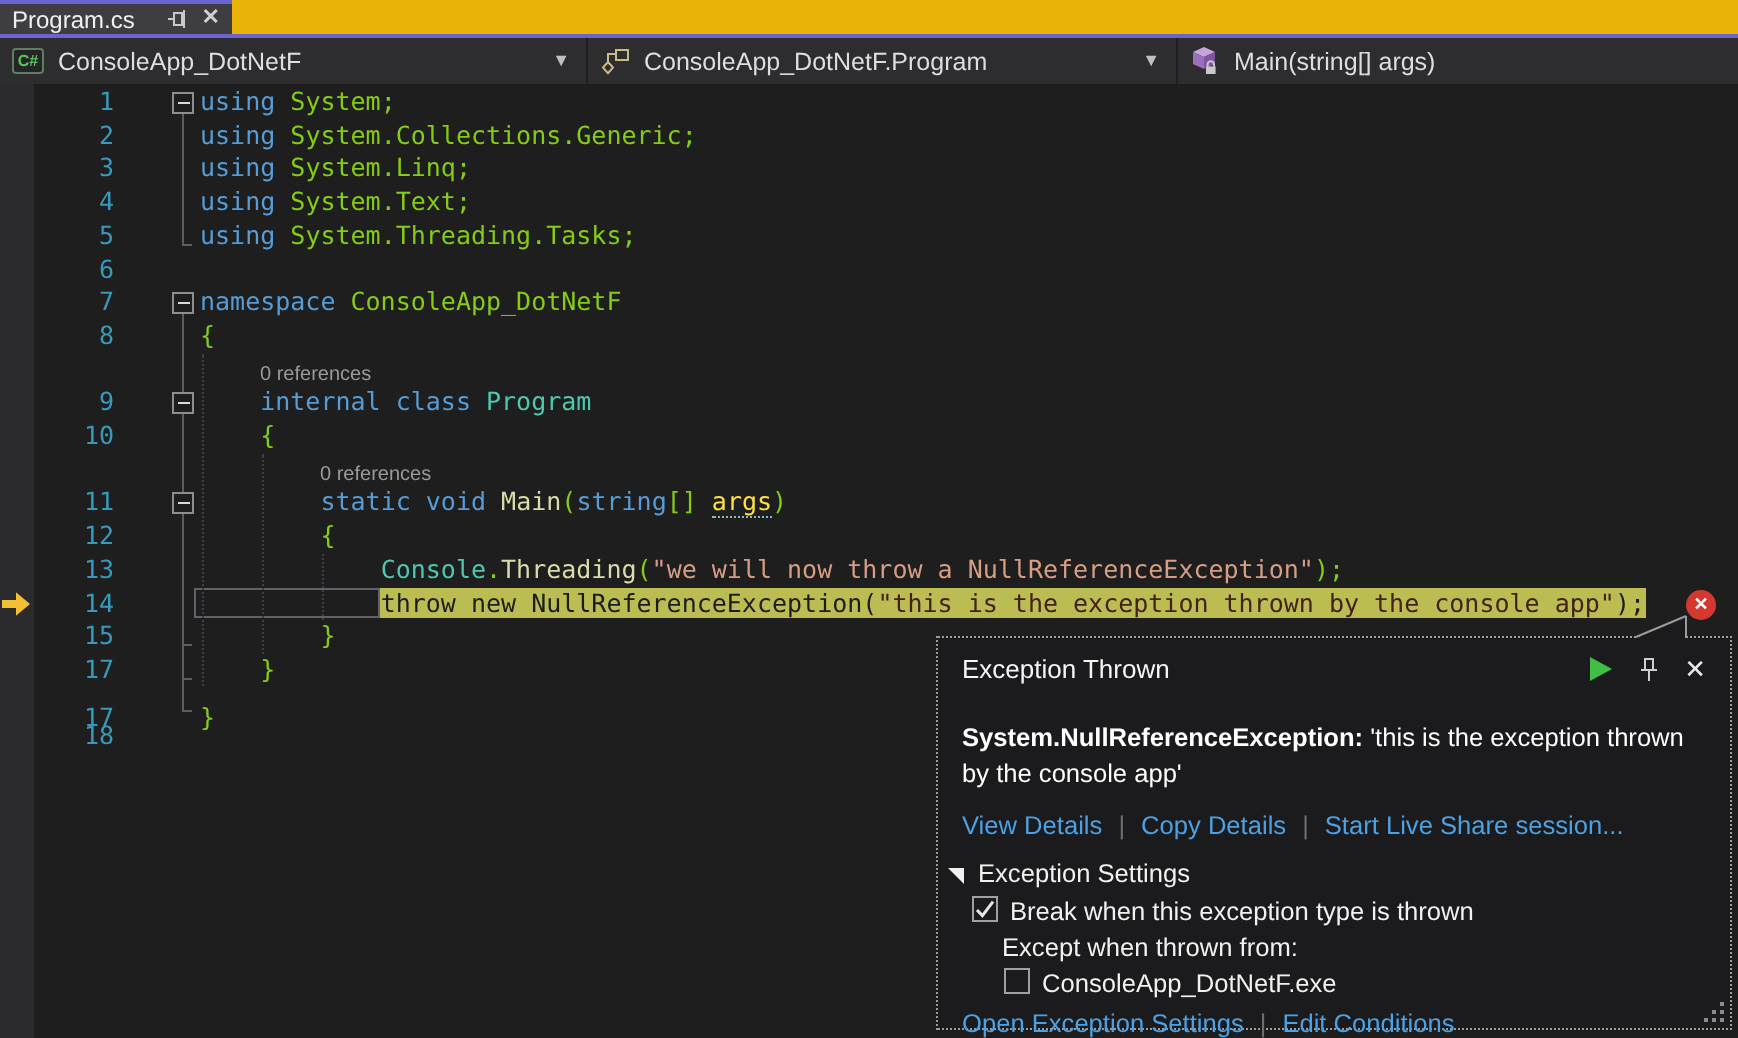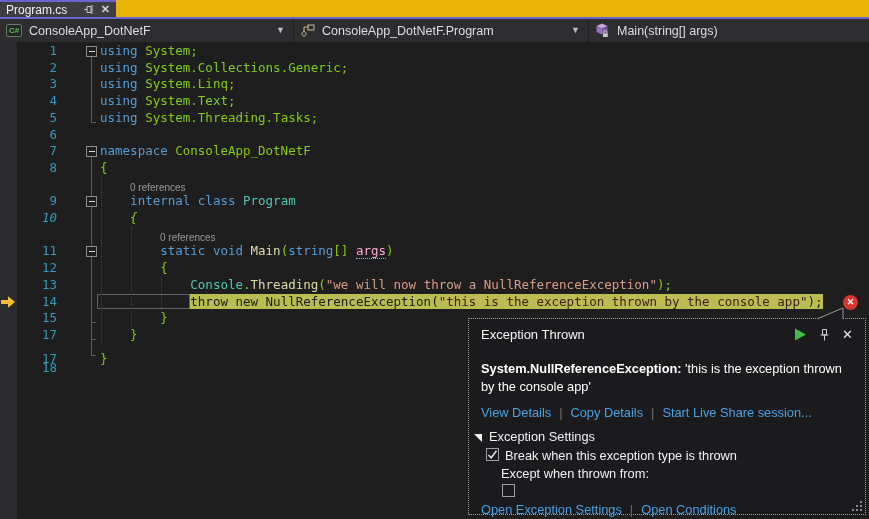--- a/index.html
+++ b/index.html
@@ -27,21 +27,21 @@
           font-size:8px;font-weight:bold;line-height:11px;text-align:center;box-sizing:border-box;background:#252526}
 
   
   .editor{position:absolute;top:42px;left:0;right:0;bottom:0;background:#1E1E1E}
   .gutter{position:absolute;left:0;top:0;width:17px;height:100%;background:#2B2B2D}
   .row{position:absolute;left:0;width:100%;height:16.7px;font-family:"DejaVu Sans Mono",monospace;
        font-size:12.5px;line-height:16.7px}
   .num{position:absolute;left:0;top:0;width:57px;text-align:right;color:var(--lineno)}
   .code{position:absolute;left:100px;top:0;white-space:pre}
   .tok-k{color:#569CD6}.tok-d{color:#84cc16}.tok-t{color:#4EC9B0}.tok-m{color:#DCDCAA}.tok-s{color:#D69D85}
-  .tok-u{color:#f9a8d4;border-bottom:1px dotted #8FB8B8}
+  .tok-u{color:#fde047;border-bottom:1px dotted #8FB8B8}
   .lens{position:absolute;top:3px;color:#9A9A9A;font-family:"Liberation Sans",sans-serif;font-size:10px}
   .fold{position:absolute;left:86px;top:3px;width:11px;height:11px;border:1px solid #8E8E8E;
         box-sizing:border-box;background:#1E1E1E;z-index:3}
   .fold::after{content:"";position:absolute;left:1.5px;right:1.5px;top:3.8px;border-top:1px solid #DADADA}
   .exc-hl{background:var(--exc-bg)}
   .exc-hl .tok-k,.exc-hl .tok-d,.exc-hl .tok-t,.exc-hl .tok-m{color:#1C1C1C}
   .exc-hl .tok-s{color:#43201A}
   .indent-box{position:absolute;left:97px;top:0.5px;width:93px;height:15px;border:1px solid #62626A;box-sizing:border-box}
   .err-icon{position:absolute;left:843px;top:1px;width:15px;height:15px;border-radius:50%;background:var(--err);
             color:#fff;font-size:9px;line-height:15px;text-align:center;font-weight:bold;
@@ -172,21 +172,21 @@
         <span class="code"><span class="tok-d">{</span></span>
       </div>
       <div class="row" style="top: 134.6px;">
         <span class="lens" style="left: 130px;">0 references</span>
       </div>
       <div class="row" style="top: 151.3px;">
         <span class="num">9</span>
         <span class="fold"></span>
         <span class="code"><span class="tok-d">    </span><span class="tok-k">internal class</span><span class="tok-d"> </span><span class="tok-t">Program</span></span>
       </div>
-      <div class="row" style="top: 168px; font-style: italic;">
+      <div class="row" style="top: 168px;">
         <span class="num">10</span>
         <span class="code"><span class="tok-d">    {</span></span>
       </div>
       <div class="row" style="top: 184.7px;">
         <span class="lens" style="left: 160px;">0 references</span>
       </div>
       <div class="row" style="top: 201.4px;">
         <span class="num">11</span>
         <span class="fold"></span>
         <span class="code"><span class="tok-d">        </span><span class="tok-k">static void</span><span class="tok-d"> </span><span class="tok-m">Main</span><span class="tok-d">(</span><span class="tok-k">string</span><span class="tok-d">[] </span><span class="tok-u">args</span><span class="tok-d">)</span></span>
@@ -264,22 +264,23 @@
       <span class="cb" id="cb-break">
           <svg width="11" height="11" viewBox="0 0 11 11" style="position:absolute;left:0;top:0">
             <polyline points="1.5,6 4.2,8.8 9.5,1.8" stroke="#E6E6E6" stroke-width="1.5" fill="none"></polyline>
           </svg>
         </span>
       <span>Break when this exception type is thrown</span>
     </div>
     <div class="except">Except when thrown from:</div>
     <div class="cb-row second">
       <span class="cb" id="cb-module"></span>
-    </div>
-    <div class="p-blinks" id="pblinks"><span class="plink">Open Exception Settings</span><span class="psep">|</span><span class="plink">Open Conditions</span></div>
+      <span>ConsoleApp_DotNetF.exe</span>
+    </div>
+    <div class="p-blinks" id="pblinks"><span class="plink">Open Exception Settings</span><span class="psep">|</span><span class="plink">Edit Conditions</span></div>
   </div>
   <div class="grip">
       <i style="left: 8px; top: 0px;"></i>
       <i style="left: 8px; top: 4px;"></i>
       <i style="left: 8px; top: 8px;"></i>
       <i style="left: 4px; top: 4px;"></i>
       <i style="left: 4px; top: 8px;"></i>
       <i style="left: 0px; top: 8px;"></i>
     </div>
 </div>

